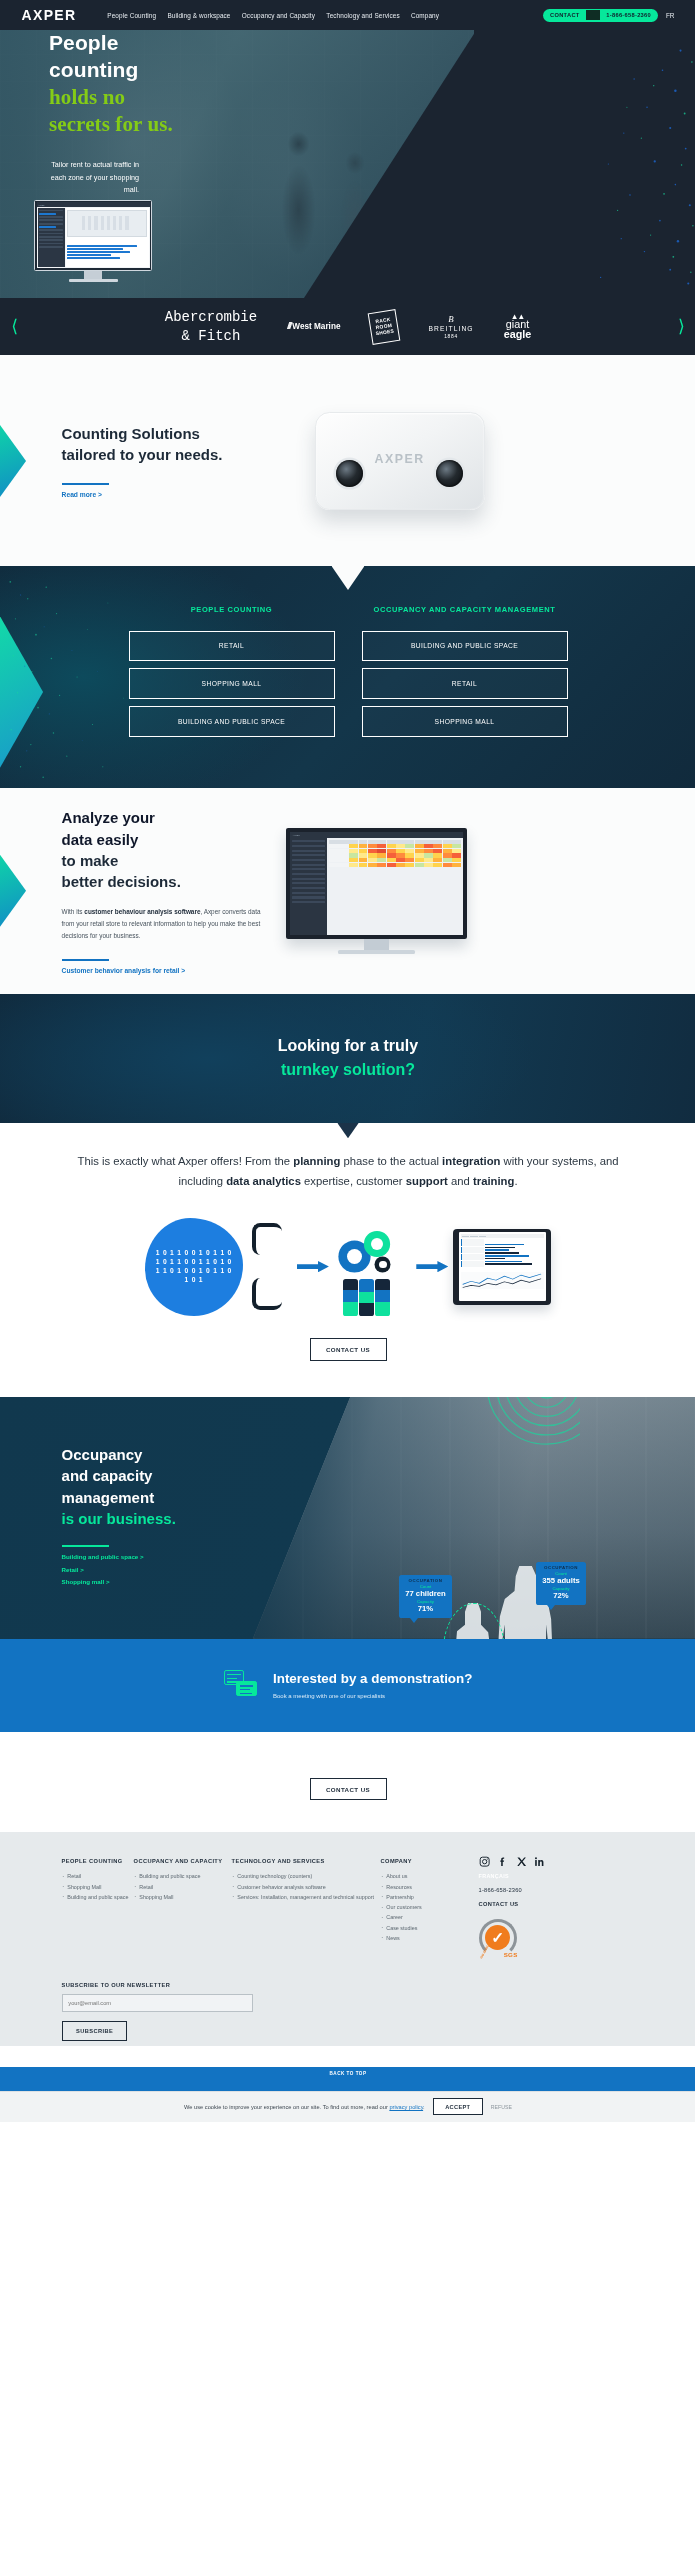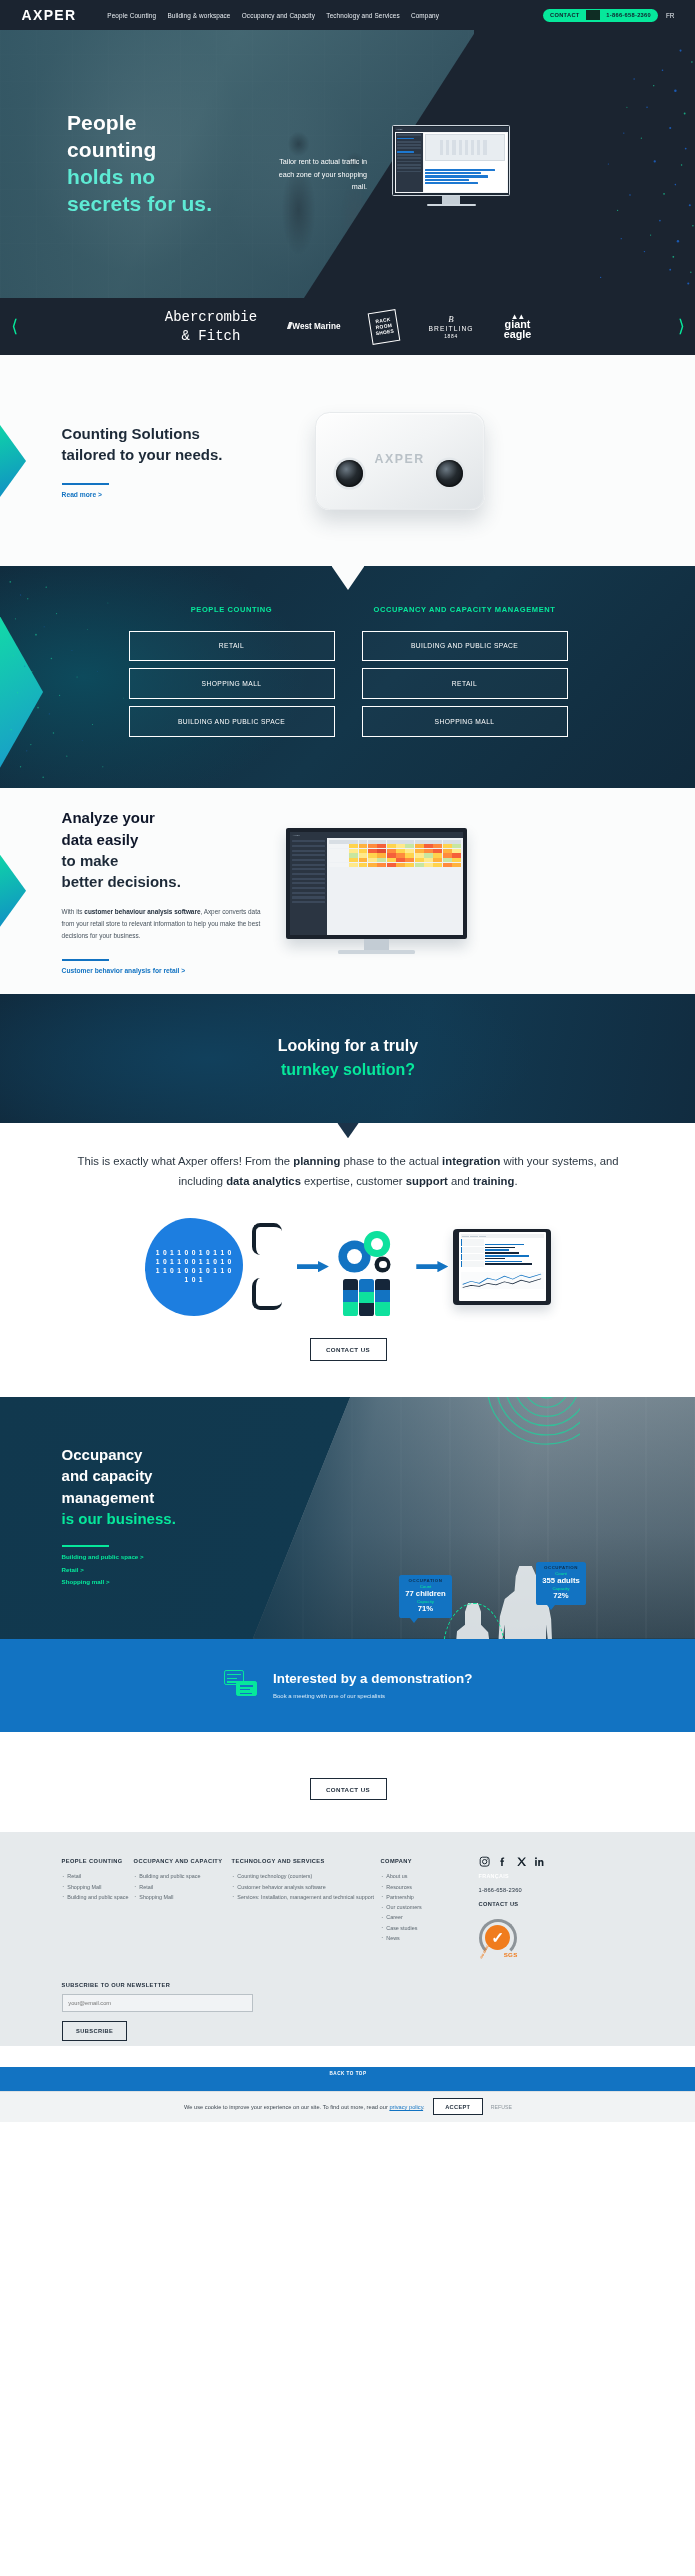--- a/index.html
+++ b/index.html
@@ -71,27 +71,27 @@
     position: absolute; top: 0; right: 0; bottom: 0; width: 392px;
     background: #1b2430;
     clip-path: polygon(100% 0, 100% 100%, 0 100%, 44% 0);
   }
   .hero-dots {
     position: absolute; right: 0; top: 0; width: 330px; height: 268px;
     opacity: .85;
   }
   .hero-inner {
     position: relative; z-index: 5; display: flex; height: 100%;
-    padding: 0 27px; align-items: center;
+    padding: 0 9px;  flex-direction: column;
   }
   .hero-title {
     font-size: 21px; line-height: 1.28; font-weight: bold; color: #fff;
     letter-spacing: 0.1px; margin-left: 40px; width: 170px;
   }
-  .hero-title .grn { color: #5eead4; }
+  .hero-title .grn { color: #84cc16; font-family: Liberation Serif, serif; }
   .hero-tagline {
     color: #fff; font-size: 7.2px; line-height: 1.75; width: 90px;
     text-align: right; margin-left: 40px; margin-top: 21.6px;
   }
   
   .monitor { margin-left: 25px; margin-top: 3.1px; width: 118px; }
   .mon-screen {
     background: #1e2935; border: 1.5px solid #cfd7de; border-radius: 1.5px;
     height: 71px; padding: 1.5px; display: flex; flex-direction: column;
   }
@@ -131,21 +131,21 @@
     width: 28px; height: 32px; border: 1px solid #fff; transform: rotate(-9deg);
     display: flex; flex-direction: column; justify-content: center; align-items: center;
     font-size: 4.9px; font-weight: bold; letter-spacing: 0.3px; line-height: 1.25;
   }
   .b-br { text-align: center; }
   .b-br .mono { font-family: "Liberation Serif", serif; font-style: italic; font-size: 8.8px; }
   .b-br .nm { font-size: 6.7px; letter-spacing: 1.1px; margin-top: 1px; }
   .b-br .yr { font-size: 4.9px; letter-spacing: 0.7px; margin-top: 1.5px; }
   .b-ge { text-align: center; line-height: .92; }
   .b-ge .leaf { font-size: 7.7px; letter-spacing: -1px; }
-  .b-ge .w1 { font-size: 10.8px; font-weight: bold; }
+  .b-ge .w1 { font-size: 10.8px; font-weight: normal; }
   .b-ge .w2 { font-size: 10.8px; font-weight: bold; }
 
   
   .sec-white { background: #fbfcfc; width: 696px; position: relative; overflow: hidden; }
   .chev-left {
     position: absolute; left: 0; width: 42px; height: 72px;
     background: linear-gradient(160deg,#0fd3a8,#1186c9);
     clip-path: polygon(0 0, 62% 50%, 0 100%);
   }
   .counting { height: 211px; display: flex; align-items: center; padding: 0 21.6px; }

